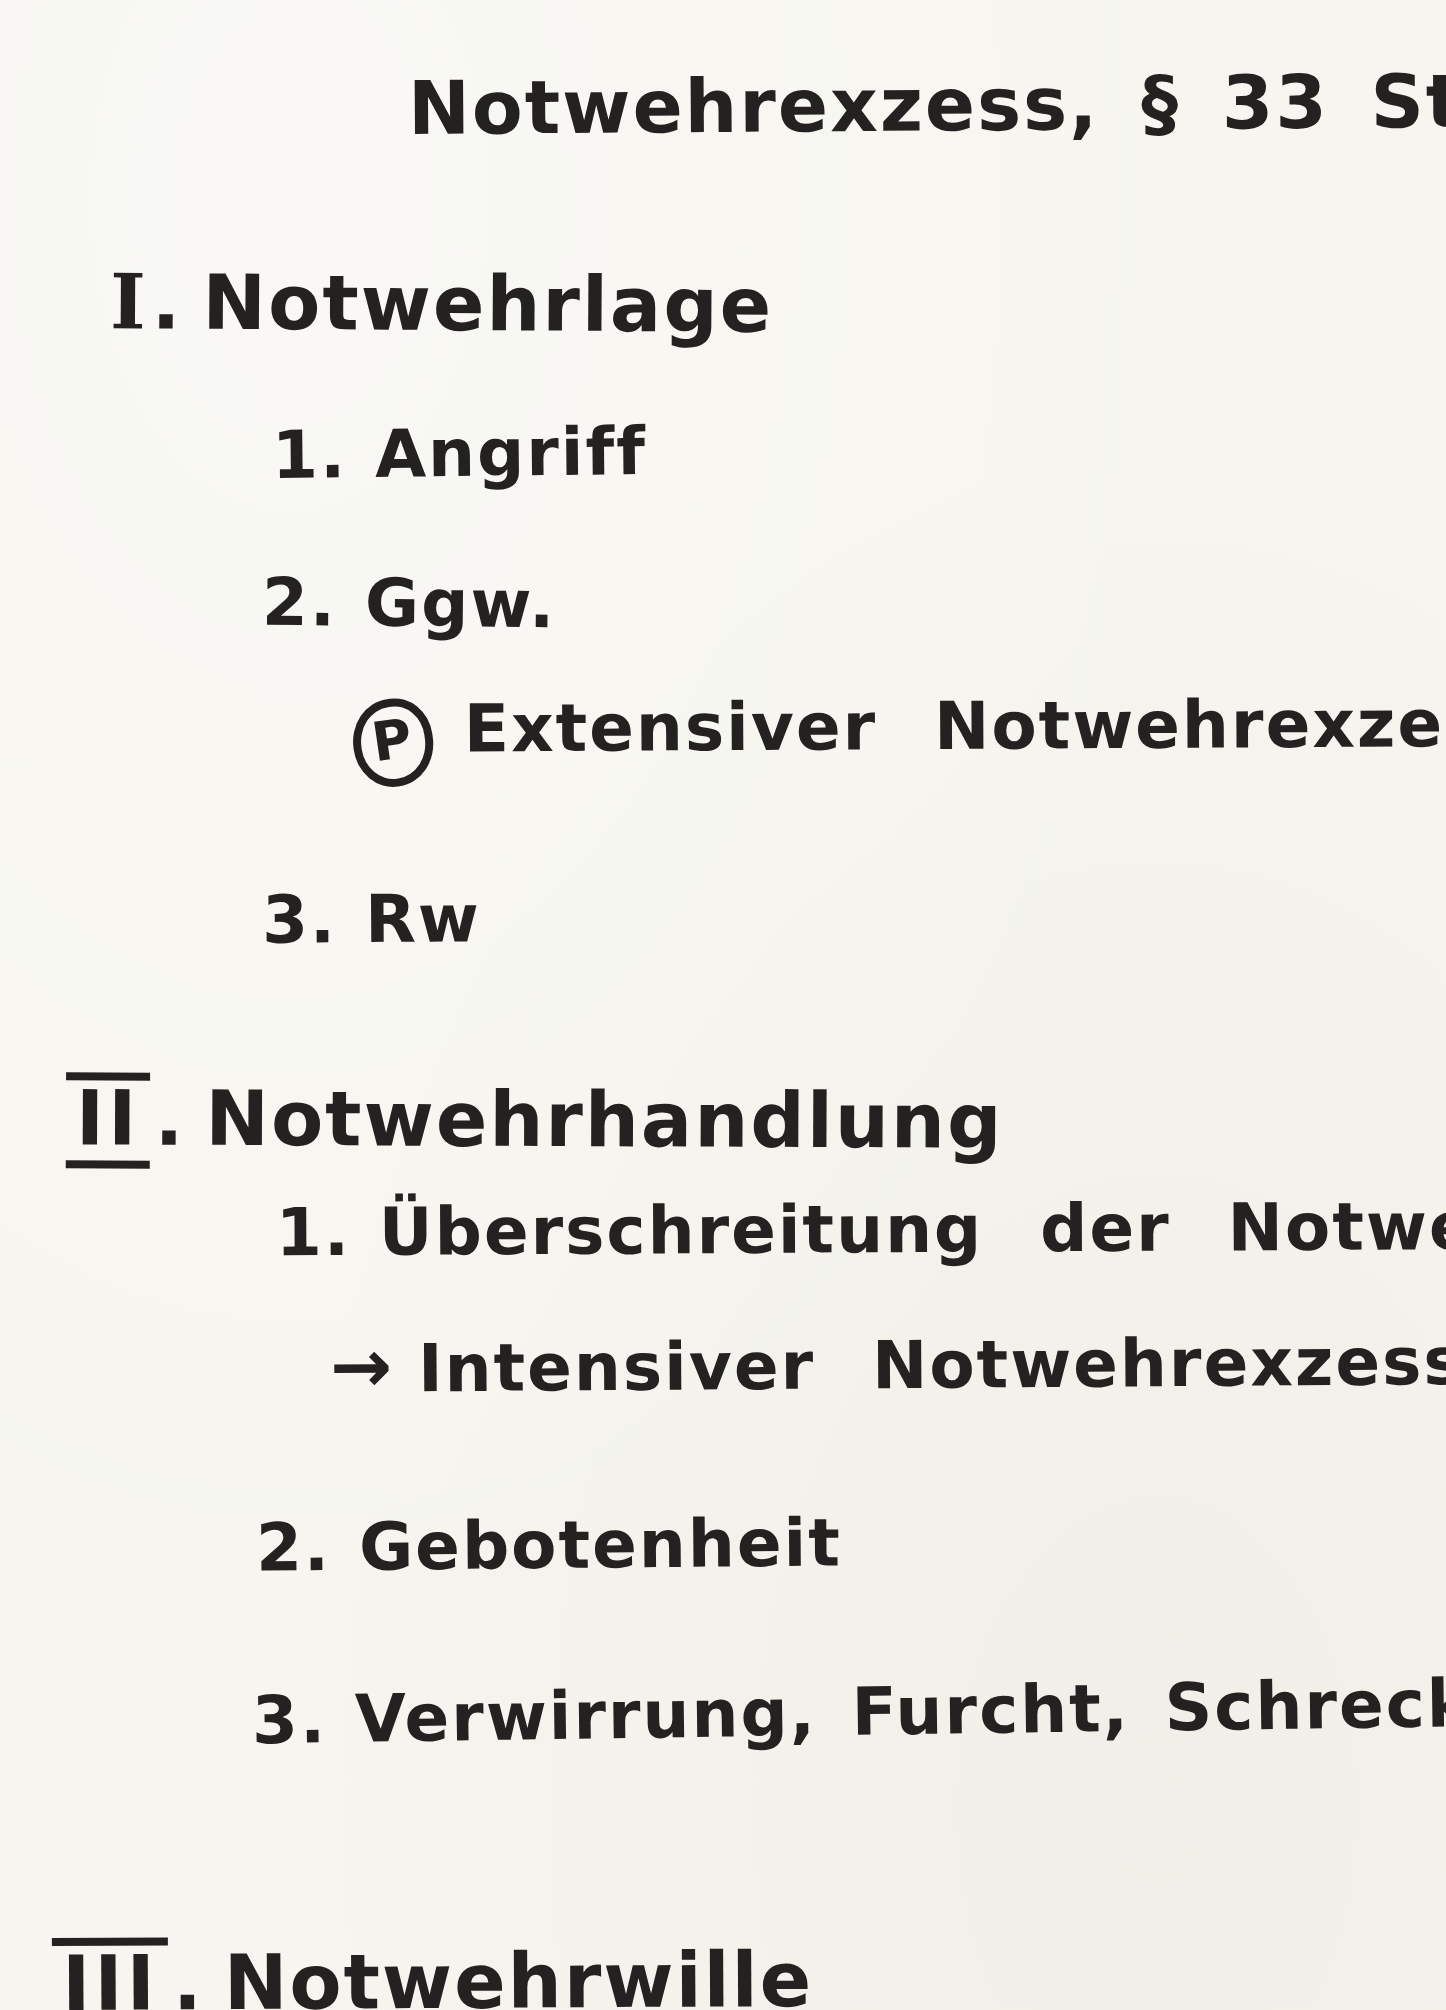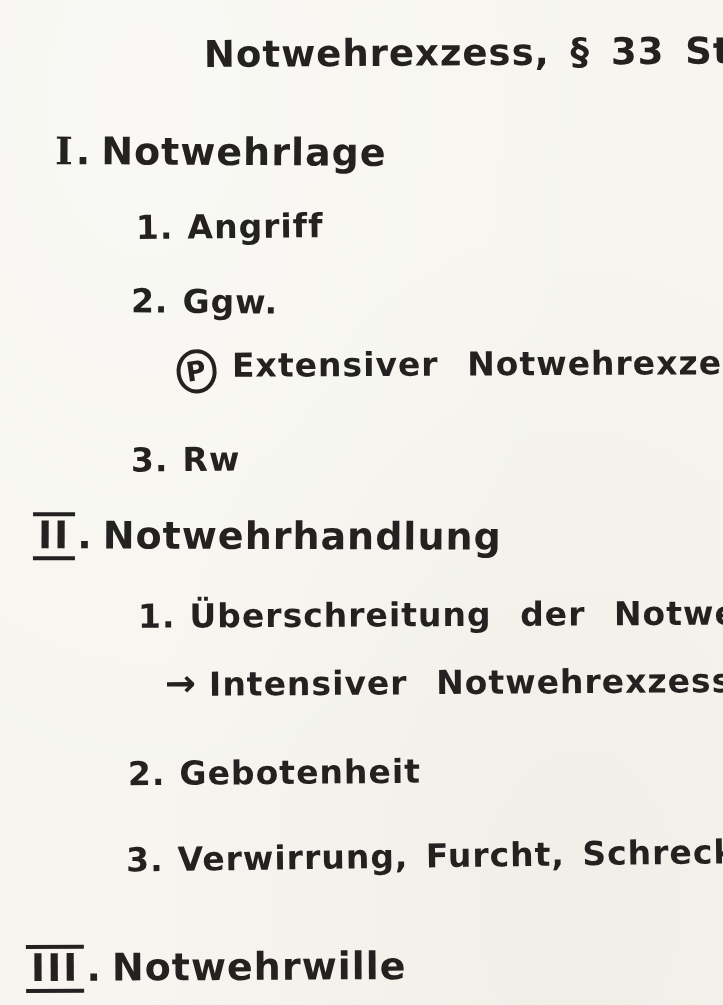--- a/index.html
+++ b/index.html
@@ -42,20 +42,21 @@
     font-weight: 700;
     line-height: 1.0;
     margin-right: 2px;
   }
   .numeral.barred {
     font-family: cursive, "DejaVu Sans", sans-serif;
     border-top: 4px solid var(--ink);
     border-bottom: 4px solid var(--ink);
     padding: 0 5px 2px 5px;
     letter-spacing: 2px;
+    margin-top: 24px;
   }
   .numeral-dot { margin-right: 10px; }
   
   .item-line    { font-size: 33px; }
   .item-1-1     { left: 136px; top: 208px; transform: rotate(-0.6deg); }
   .item-1-2     { left: 131px; top: 283px; transform: rotate(0.5deg); }
   .item-1-3     { left: 131px; top: 441px; transform: rotate(-0.4deg); text-align: right; }
   .item-2-1     { left: 138px; top: 596px; word-spacing: 16px; transform: rotate(-0.3deg); }
   .item-2-2     { left: 128px; top: 754px; transform: rotate(-0.5deg); }
   .item-2-3     { left: 126px; top: 837px; word-spacing: 5px; transform: rotate(-0.8deg); }

